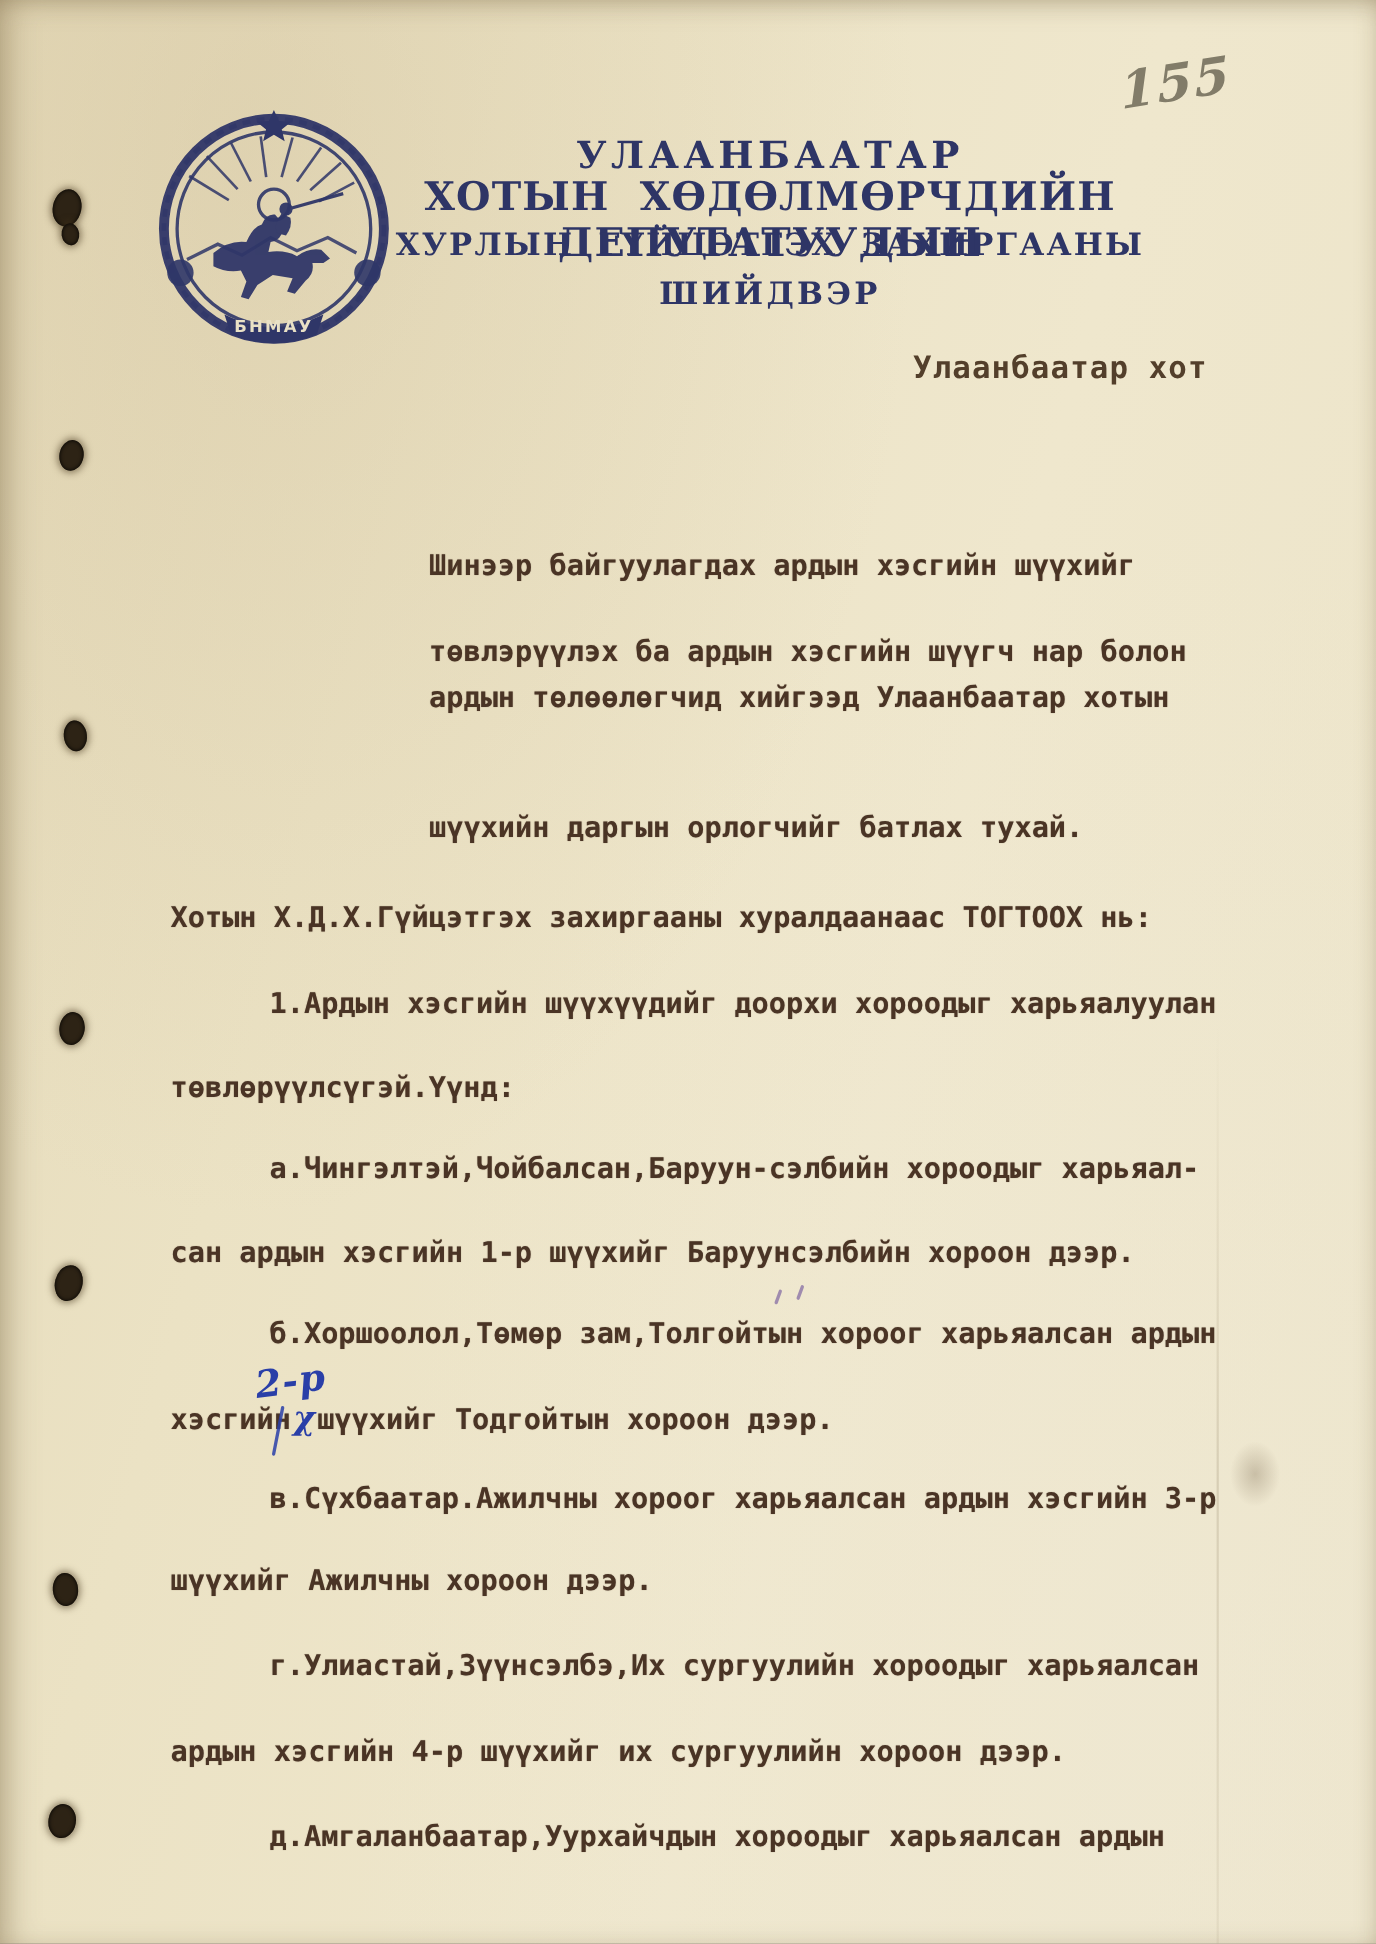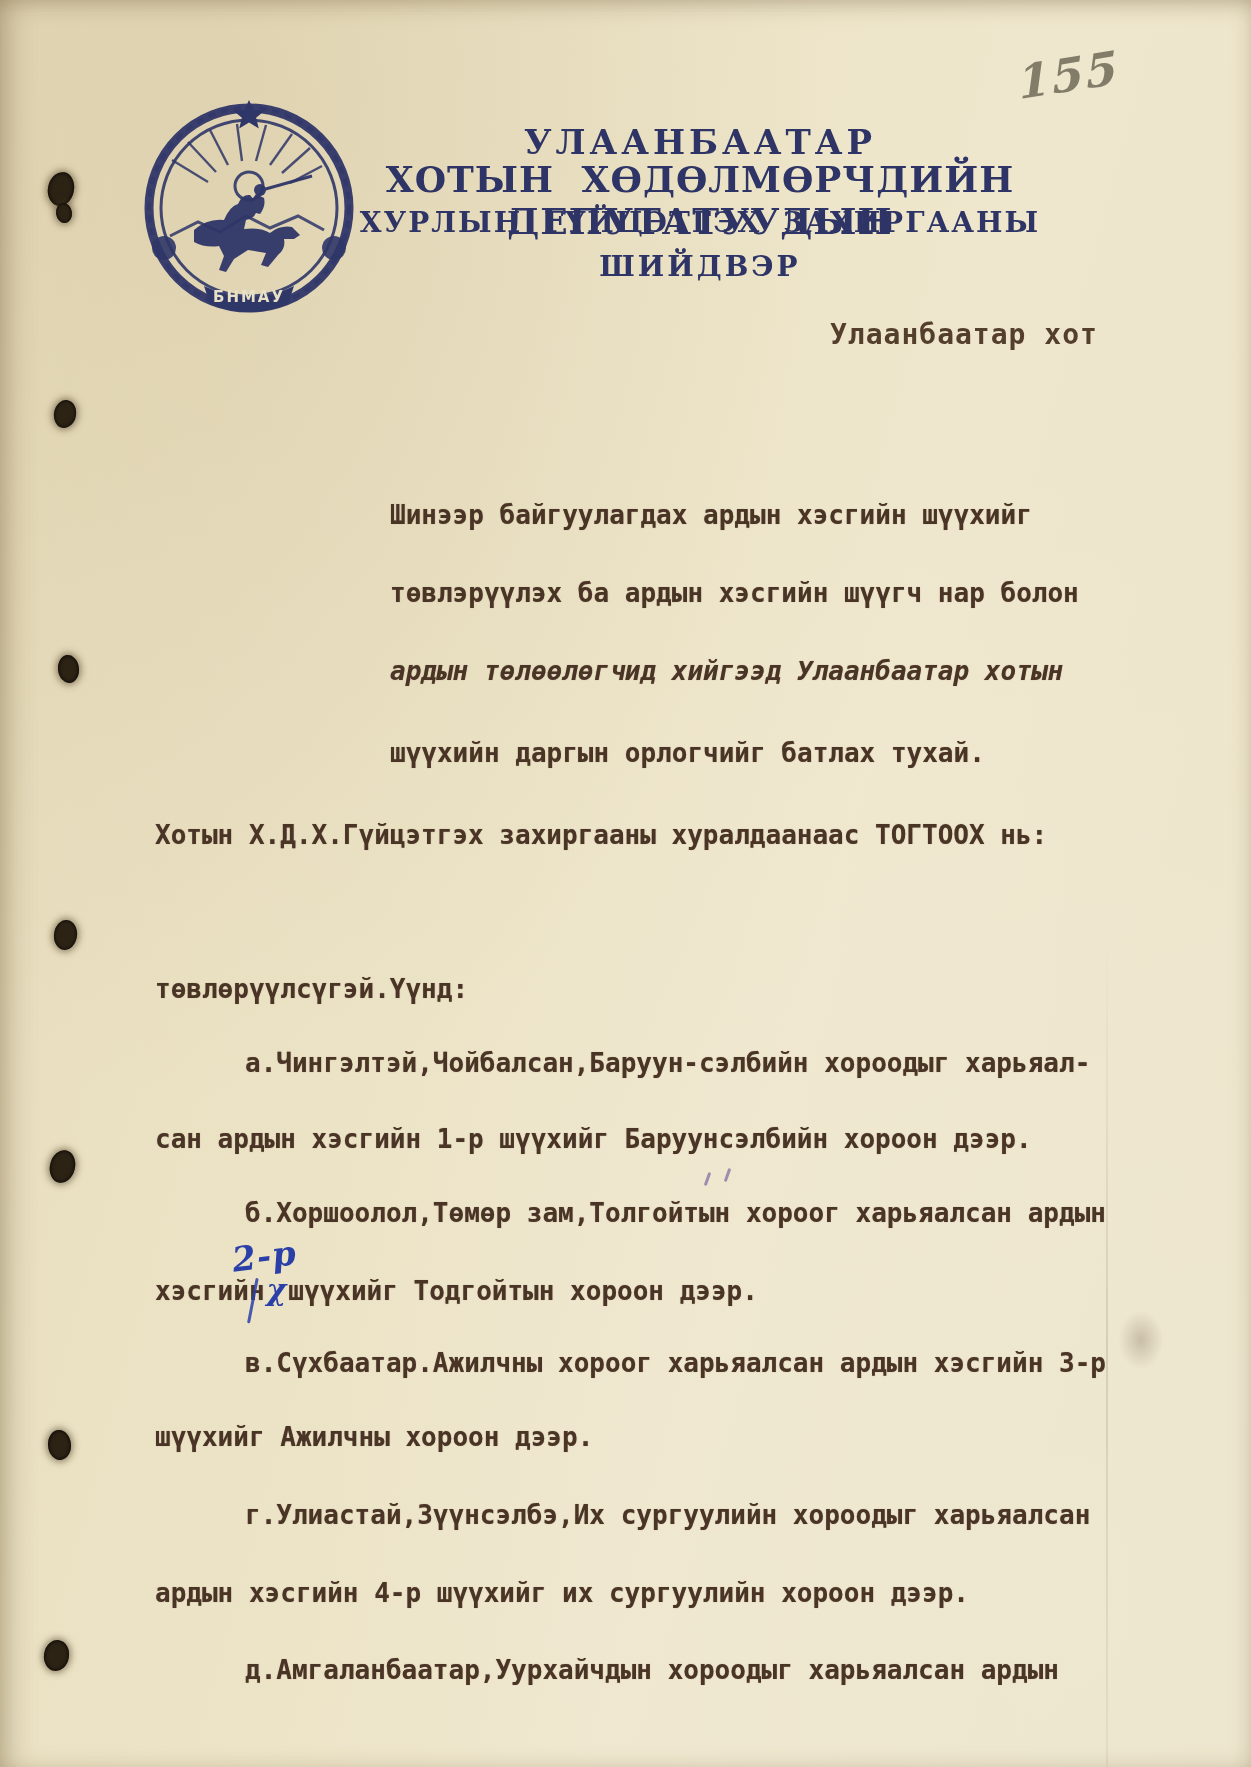--- a/index.html
+++ b/index.html
@@ -126,23 +126,24 @@
     <div class="h2">ХОТЫН ХӨДӨЛМӨРЧДИЙН ДЕПУТАТУУДЫН</div>
     <div class="h3">ХУРЛЫН ГҮЙЦЭТГЭХ ЗАХИРГААНЫ</div>
     <div class="h4">ШИЙДВЭР</div>
   </div>
 
   <div class="cityline">Улаанбаатар хот</div>
 
 
   <div class="tl" style="left:390px;top:500px;">Шинээр байгуулагдах ардын хэсгийн шүүхийг</div>
   <div class="tl" style="left:390px;top:578px;">төвлэрүүлэх ба ардын хэсгийн шүүгч нар болон</div>
-  <div class="tl" style="left:390px;top:656px;font-style:italic;">ардын төлөөлөгчид хийгээд Улаанбаатар хотын</div>
+  <div class="tl" style="left:390px;top:620px;">ардын төлөөлөгчид хийгээд Улаанбаатар хотын</div>
   <div class="tl" style="left:390px;top:738px;">шүүхийн даргын орлогчийг батлах тухай.</div>
   <div class="tl" style="left:155px;top:820px;">Хотын Х.Д.Х.Гүйцэтгэх захиргааны хуралдаанаас ТОГТООХ нь:</div>
+  <div class="tl" style="left:245px;top:898px;">1.Ардын хэсгийн шүүхүүдийг доорхи хороодыг харьяалуулан</div>
   <div class="tl" style="left:155px;top:974px;">төвлөрүүлсүгэй.Үүнд:</div>
   <div class="tl" style="left:245px;top:1048px;">а.Чингэлтэй,Чойбалсан,Баруун-сэлбийн хороодыг харьяал-</div>
   <div class="tl" style="left:155px;top:1124px;">сан ардын хэсгийн 1-р шүүхийг Баруунсэлбийн хороон дээр.</div>
   <div class="tl" style="left:245px;top:1198px;">б.Хоршоолол,Төмөр зам,Толгойтын хороог харьяалсан ардын</div>
 
   <div class="tl" style="left:155px;top:1272px;"><span>хэсгийн</span><span class="caret">χ</span><span>шүүхийг Тодгойтын хороон дээр.</span></div>
   <div class="ins">2-р</div>
 
   <div class="tl" style="left:245px;top:1348px;">в.Сүхбаатар.Ажилчны хороог харьяалсан ардын хэсгийн 3-р</div>
   <div class="tl" style="left:155px;top:1422px;">шүүхийг Ажилчны хороон дээр.</div>

